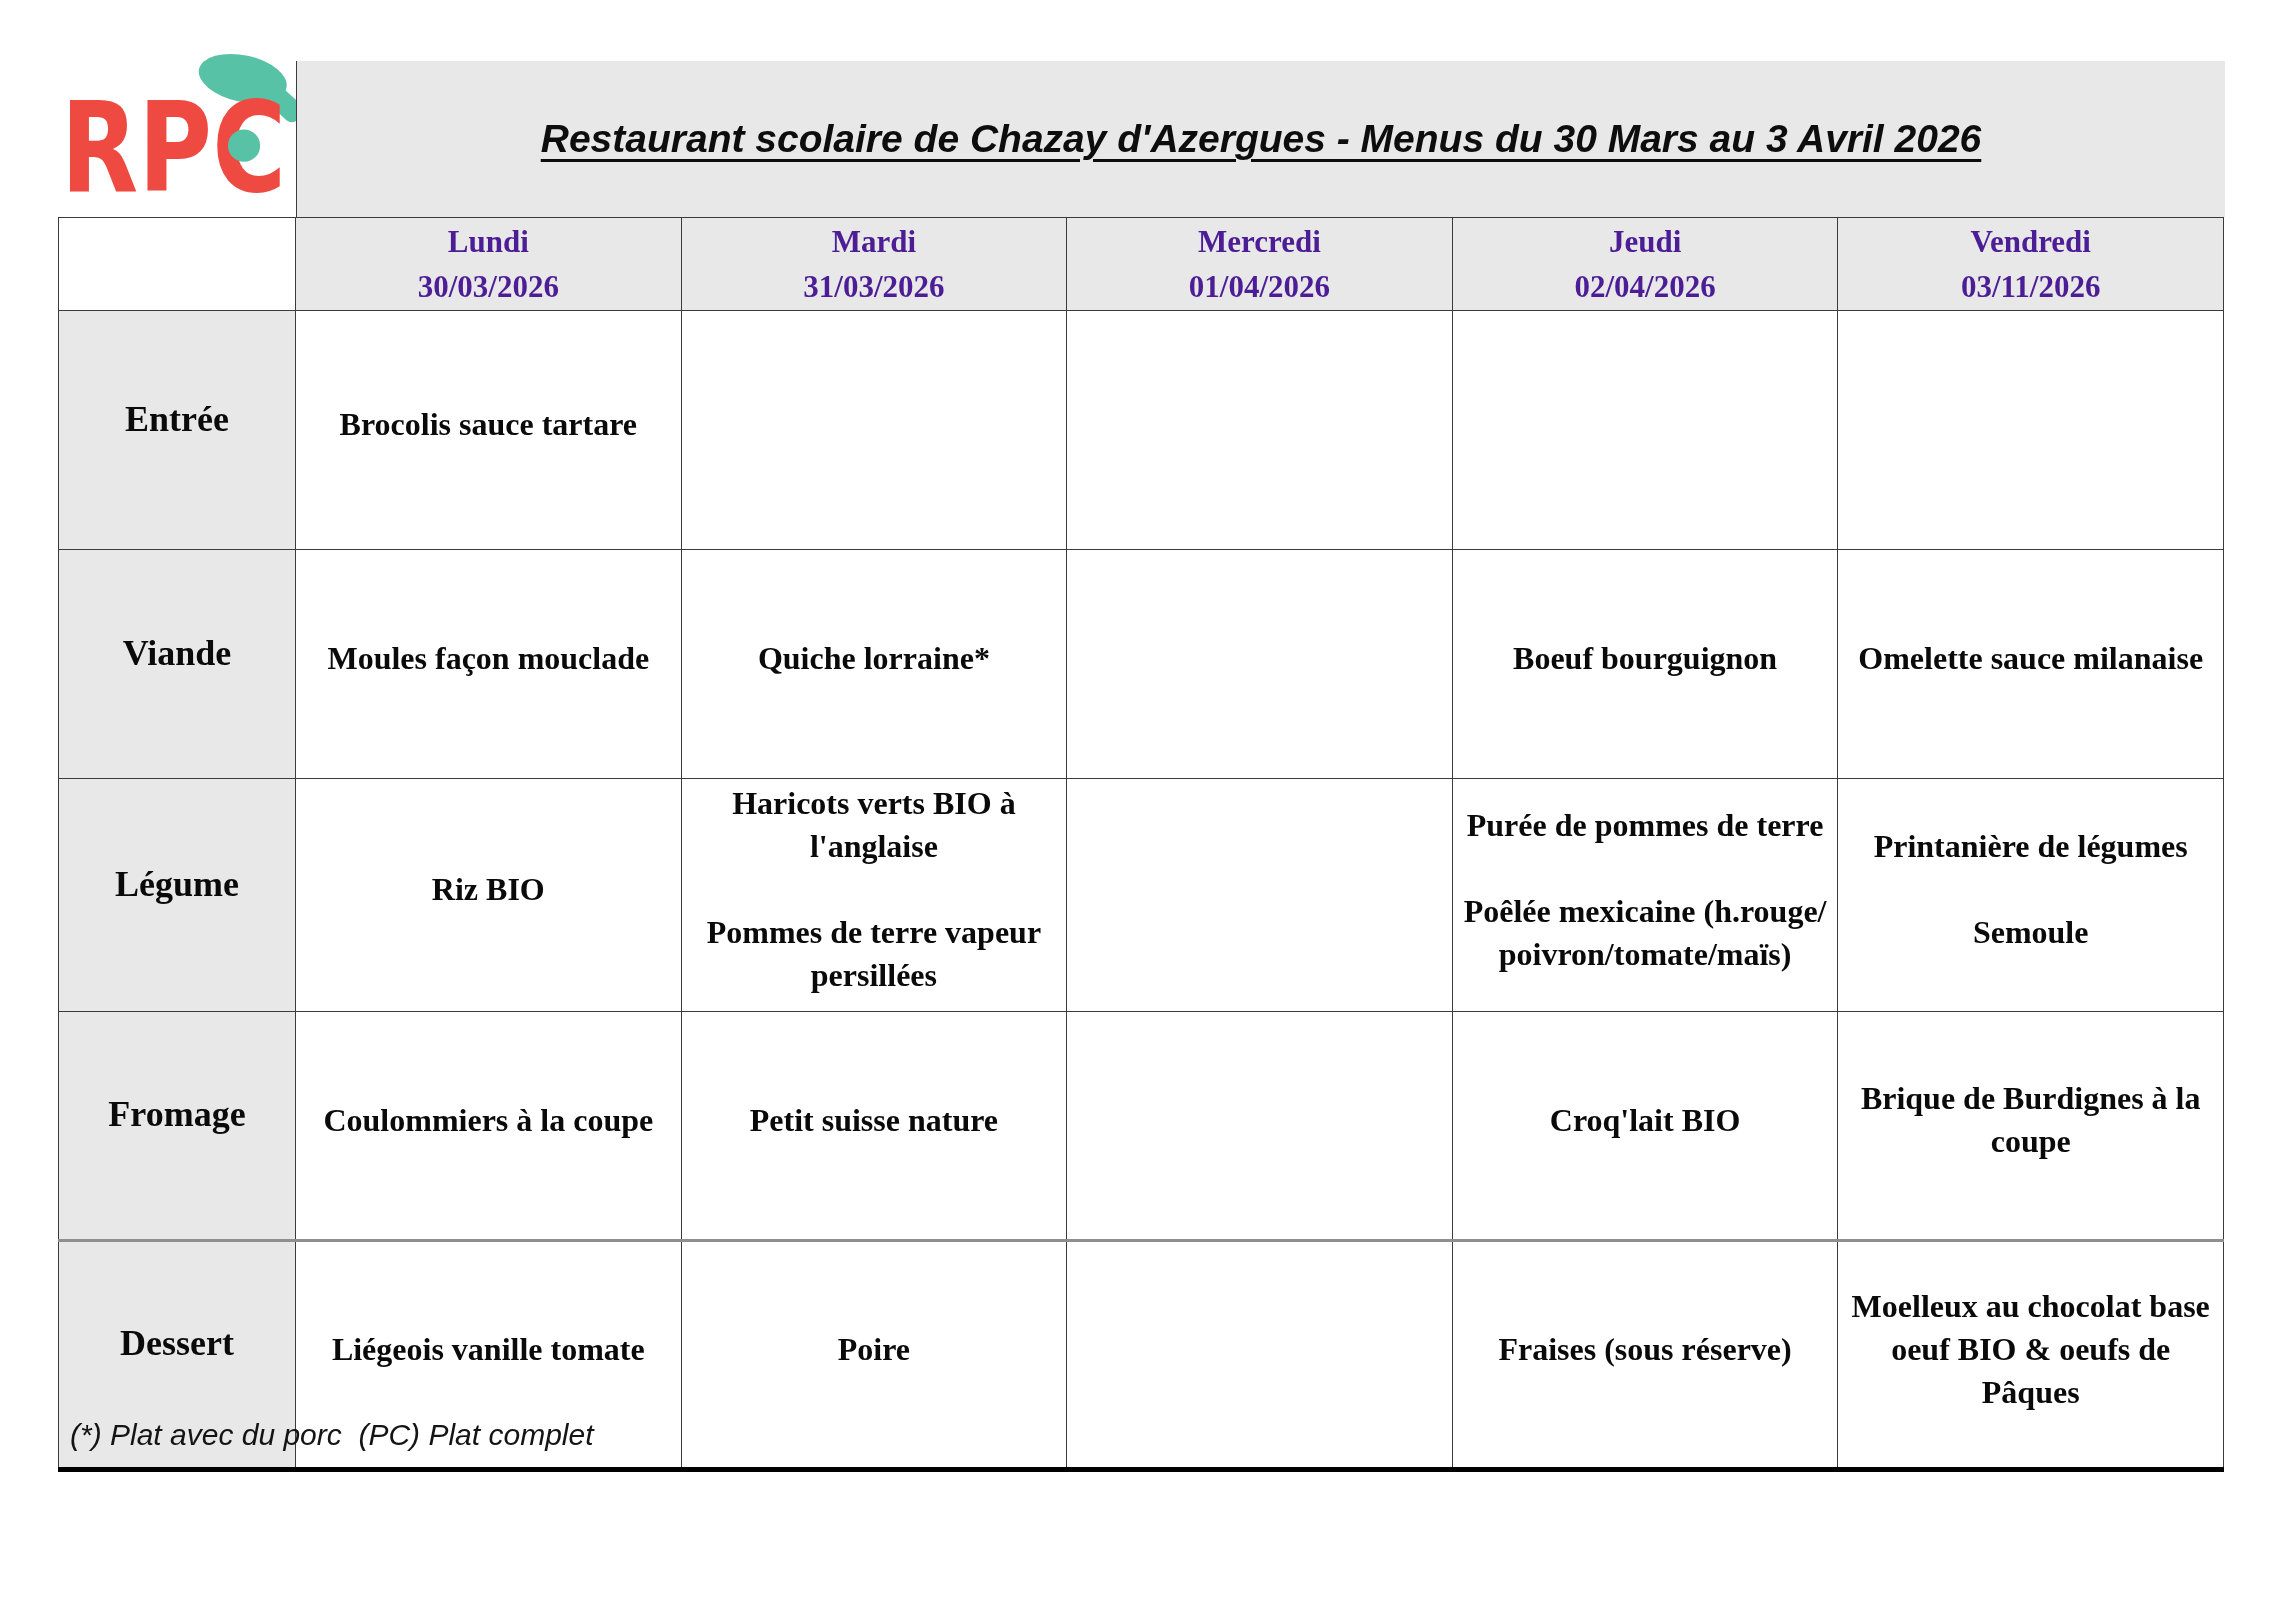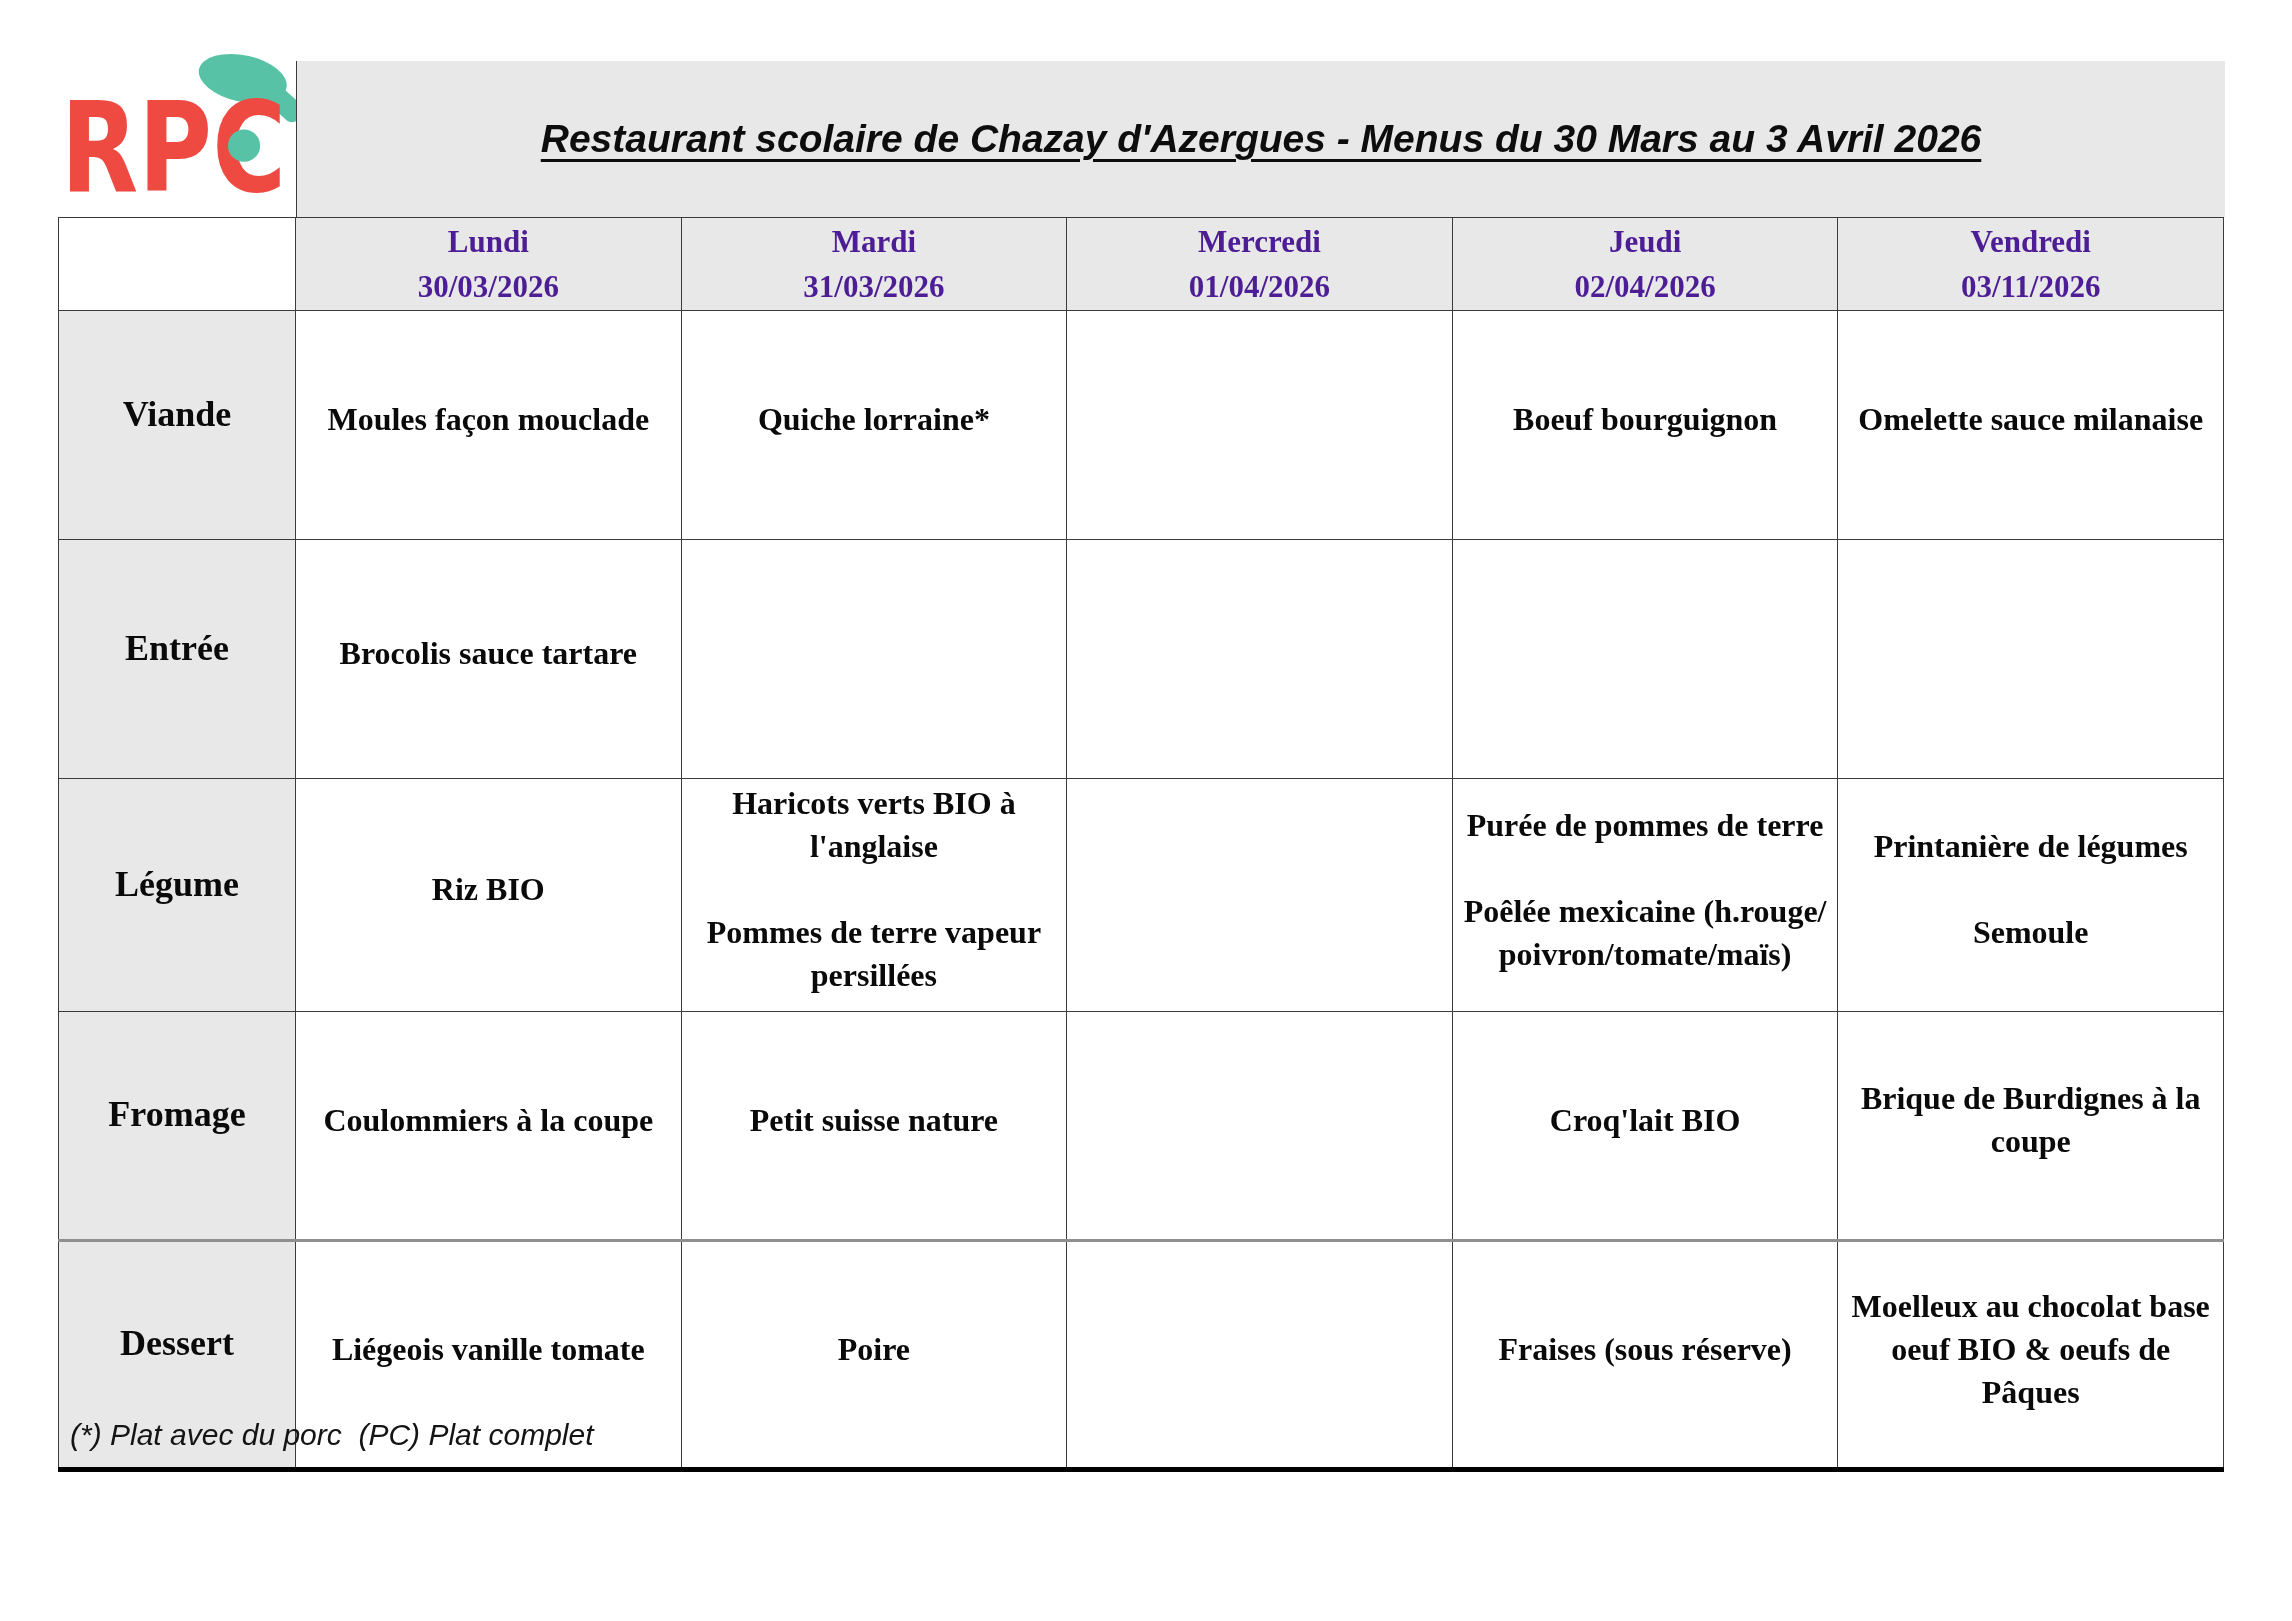--- a/index.html
+++ b/index.html
@@ -96,45 +96,45 @@
             <div class="day-name">Jeudi</div>
             <div class="day-date">02/04/2026</div>
           </th>
           <th class="day-cell">
             <div class="day-name">Vendredi</div>
             <div class="day-date">03/11/2026</div>
           </th>
         </tr>
     </thead>
     <tbody id="menu-body">
+        <tr style="height: 239px;">
+          <th class="row-label">Entrée</th>
+          <td class="menu-cell">
+            <div class="dish">Brocolis sauce tartare</div>
+          </td>
+          <td class="menu-cell"></td>
+          <td class="menu-cell"></td>
+          <td class="menu-cell"></td>
+          <td class="menu-cell"></td>
+        </tr>
         <tr style="height: 229px;">
           <th class="row-label">Viande</th>
           <td class="menu-cell">
             <div class="dish">Moules façon mouclade</div>
           </td>
           <td class="menu-cell">
             <div class="dish">Quiche lorraine*</div>
           </td>
           <td class="menu-cell"></td>
           <td class="menu-cell">
             <div class="dish">Boeuf bourguignon</div>
           </td>
           <td class="menu-cell">
             <div class="dish">Omelette sauce milanaise</div>
           </td>
-        </tr>
-        <tr style="height: 239px;">
-          <th class="row-label">Entrée</th>
-          <td class="menu-cell">
-            <div class="dish">Brocolis sauce tartare</div>
-          </td>
-          <td class="menu-cell"></td>
-          <td class="menu-cell"></td>
-          <td class="menu-cell"></td>
-          <td class="menu-cell"></td>
         </tr>
         <tr style="height: 233px;">
           <th class="row-label">Légume</th>
           <td class="menu-cell">
             <div class="dish">Riz BIO</div>
           </td>
           <td class="menu-cell">
             <div class="dish">Haricots verts BIO à l'anglaise</div>
             <div class="dish">Pommes de terre vapeur persillées</div>
           </td>

